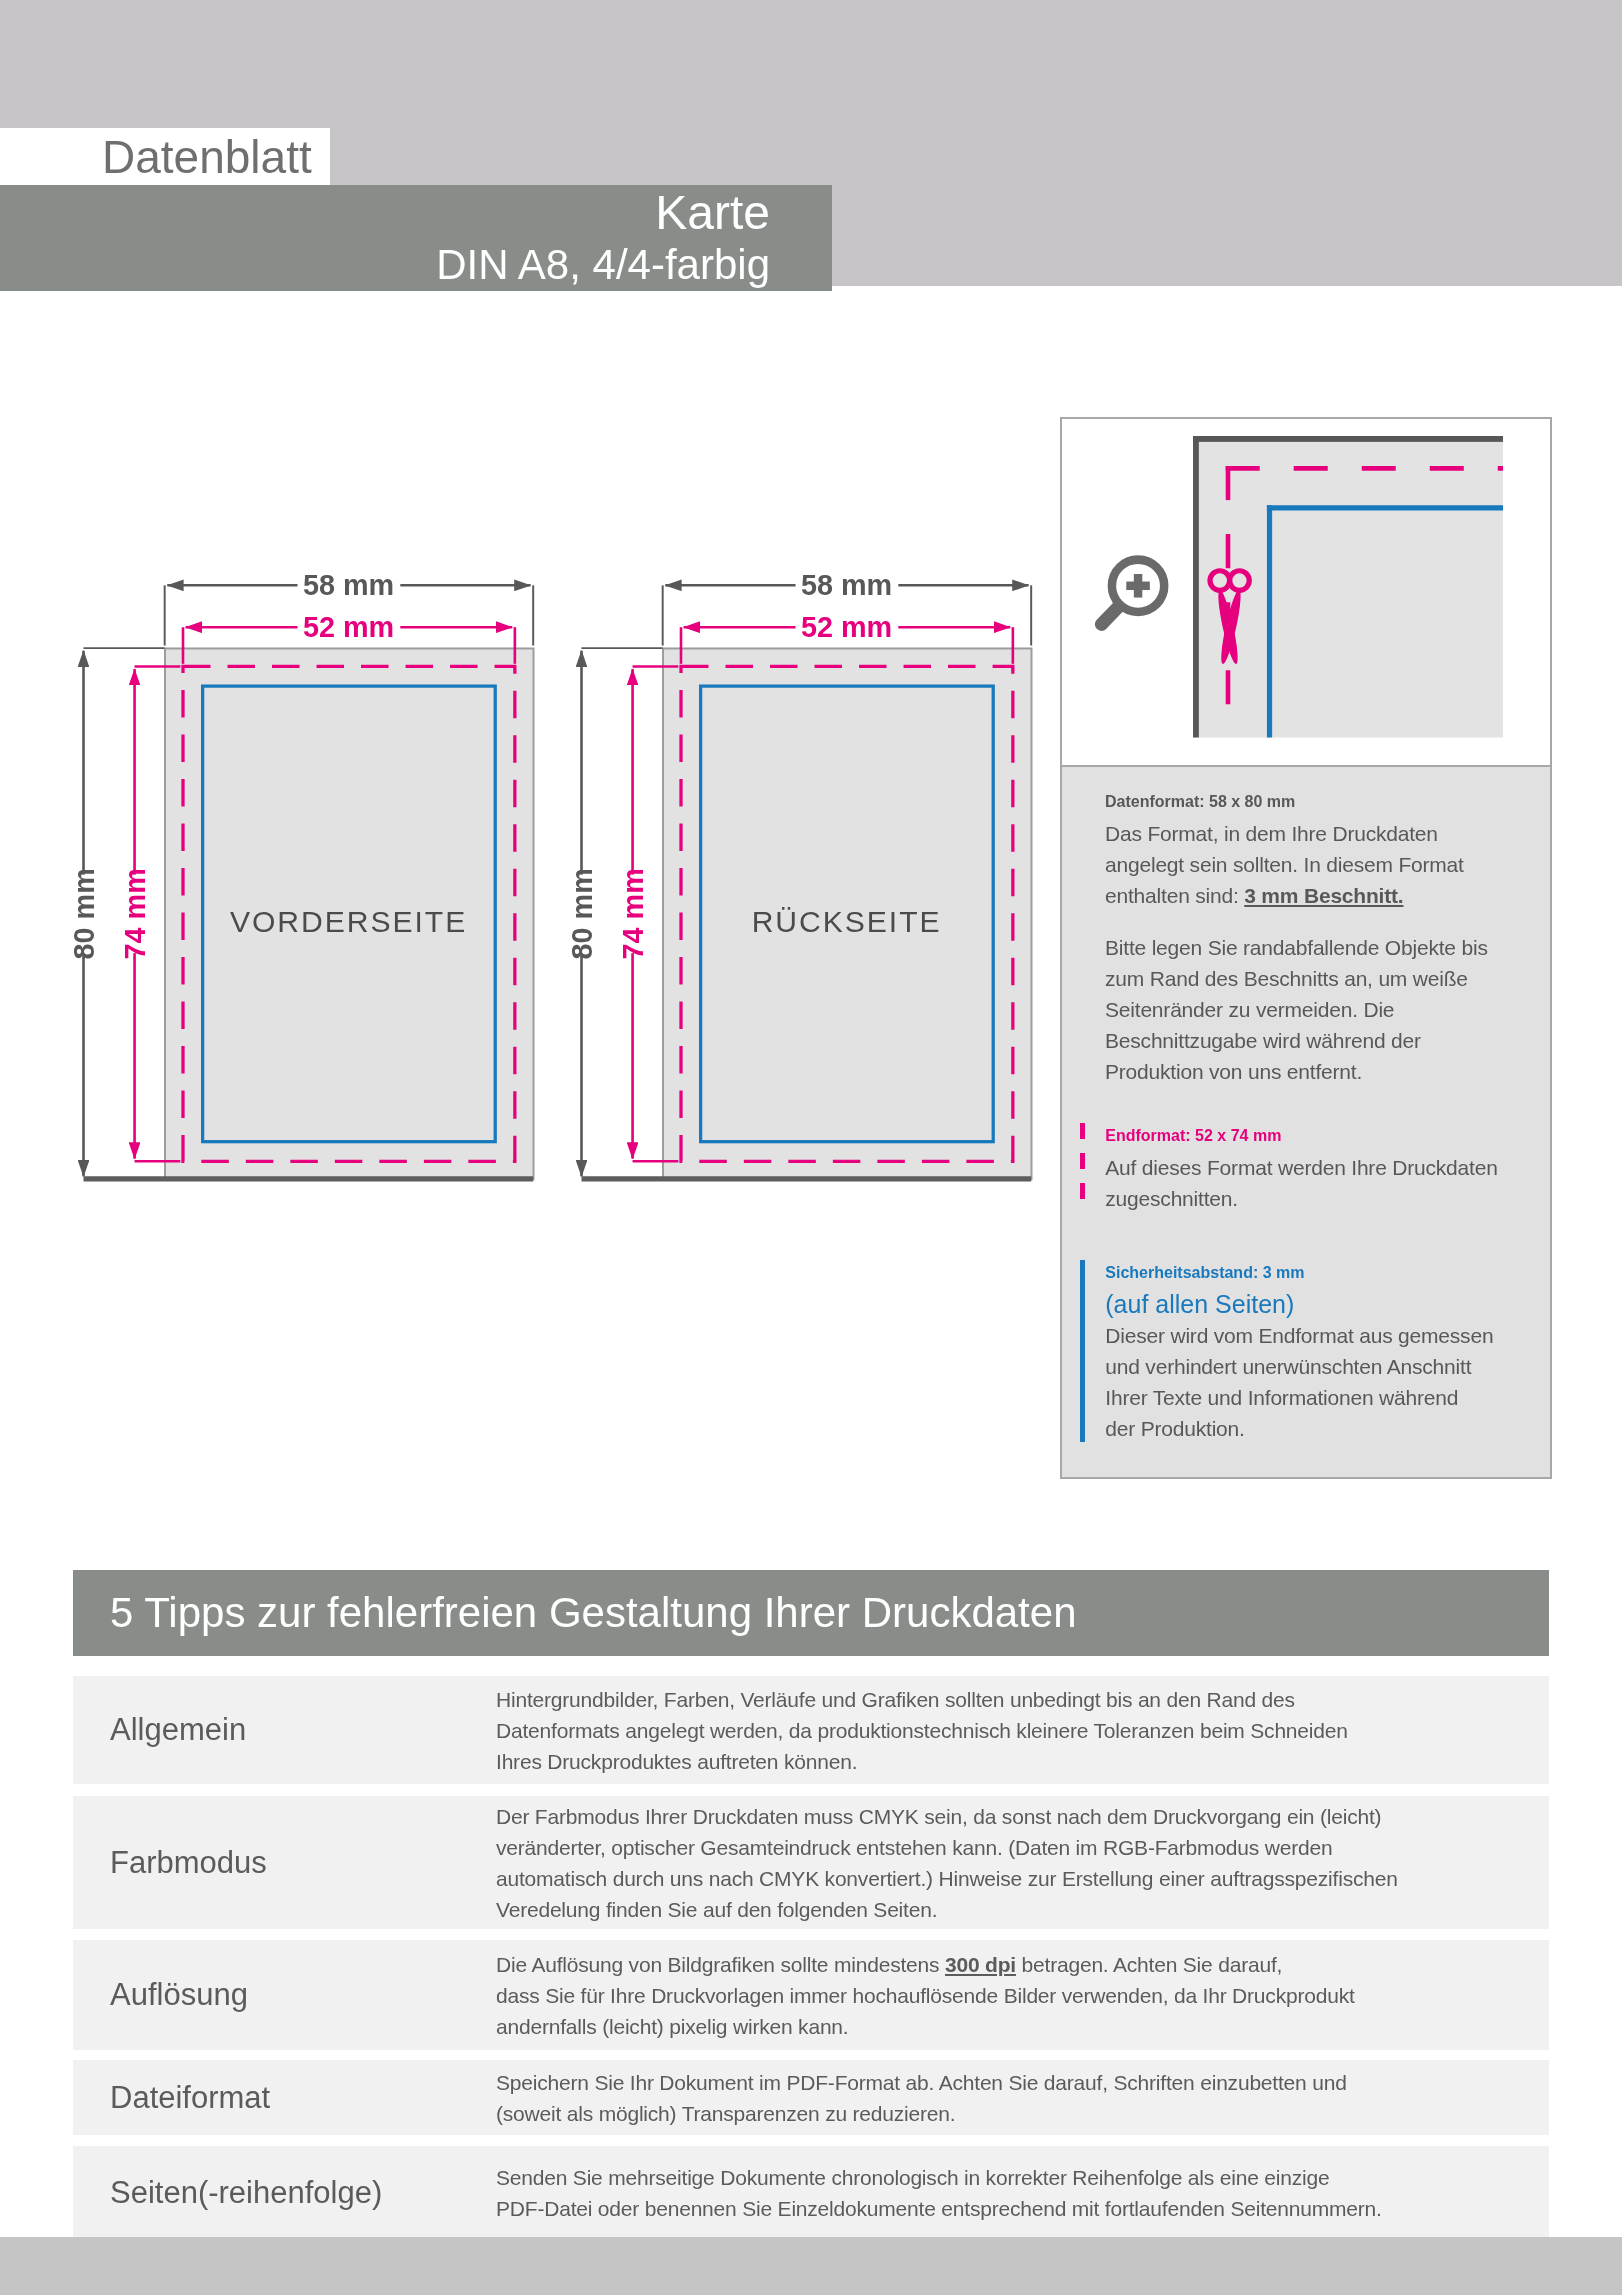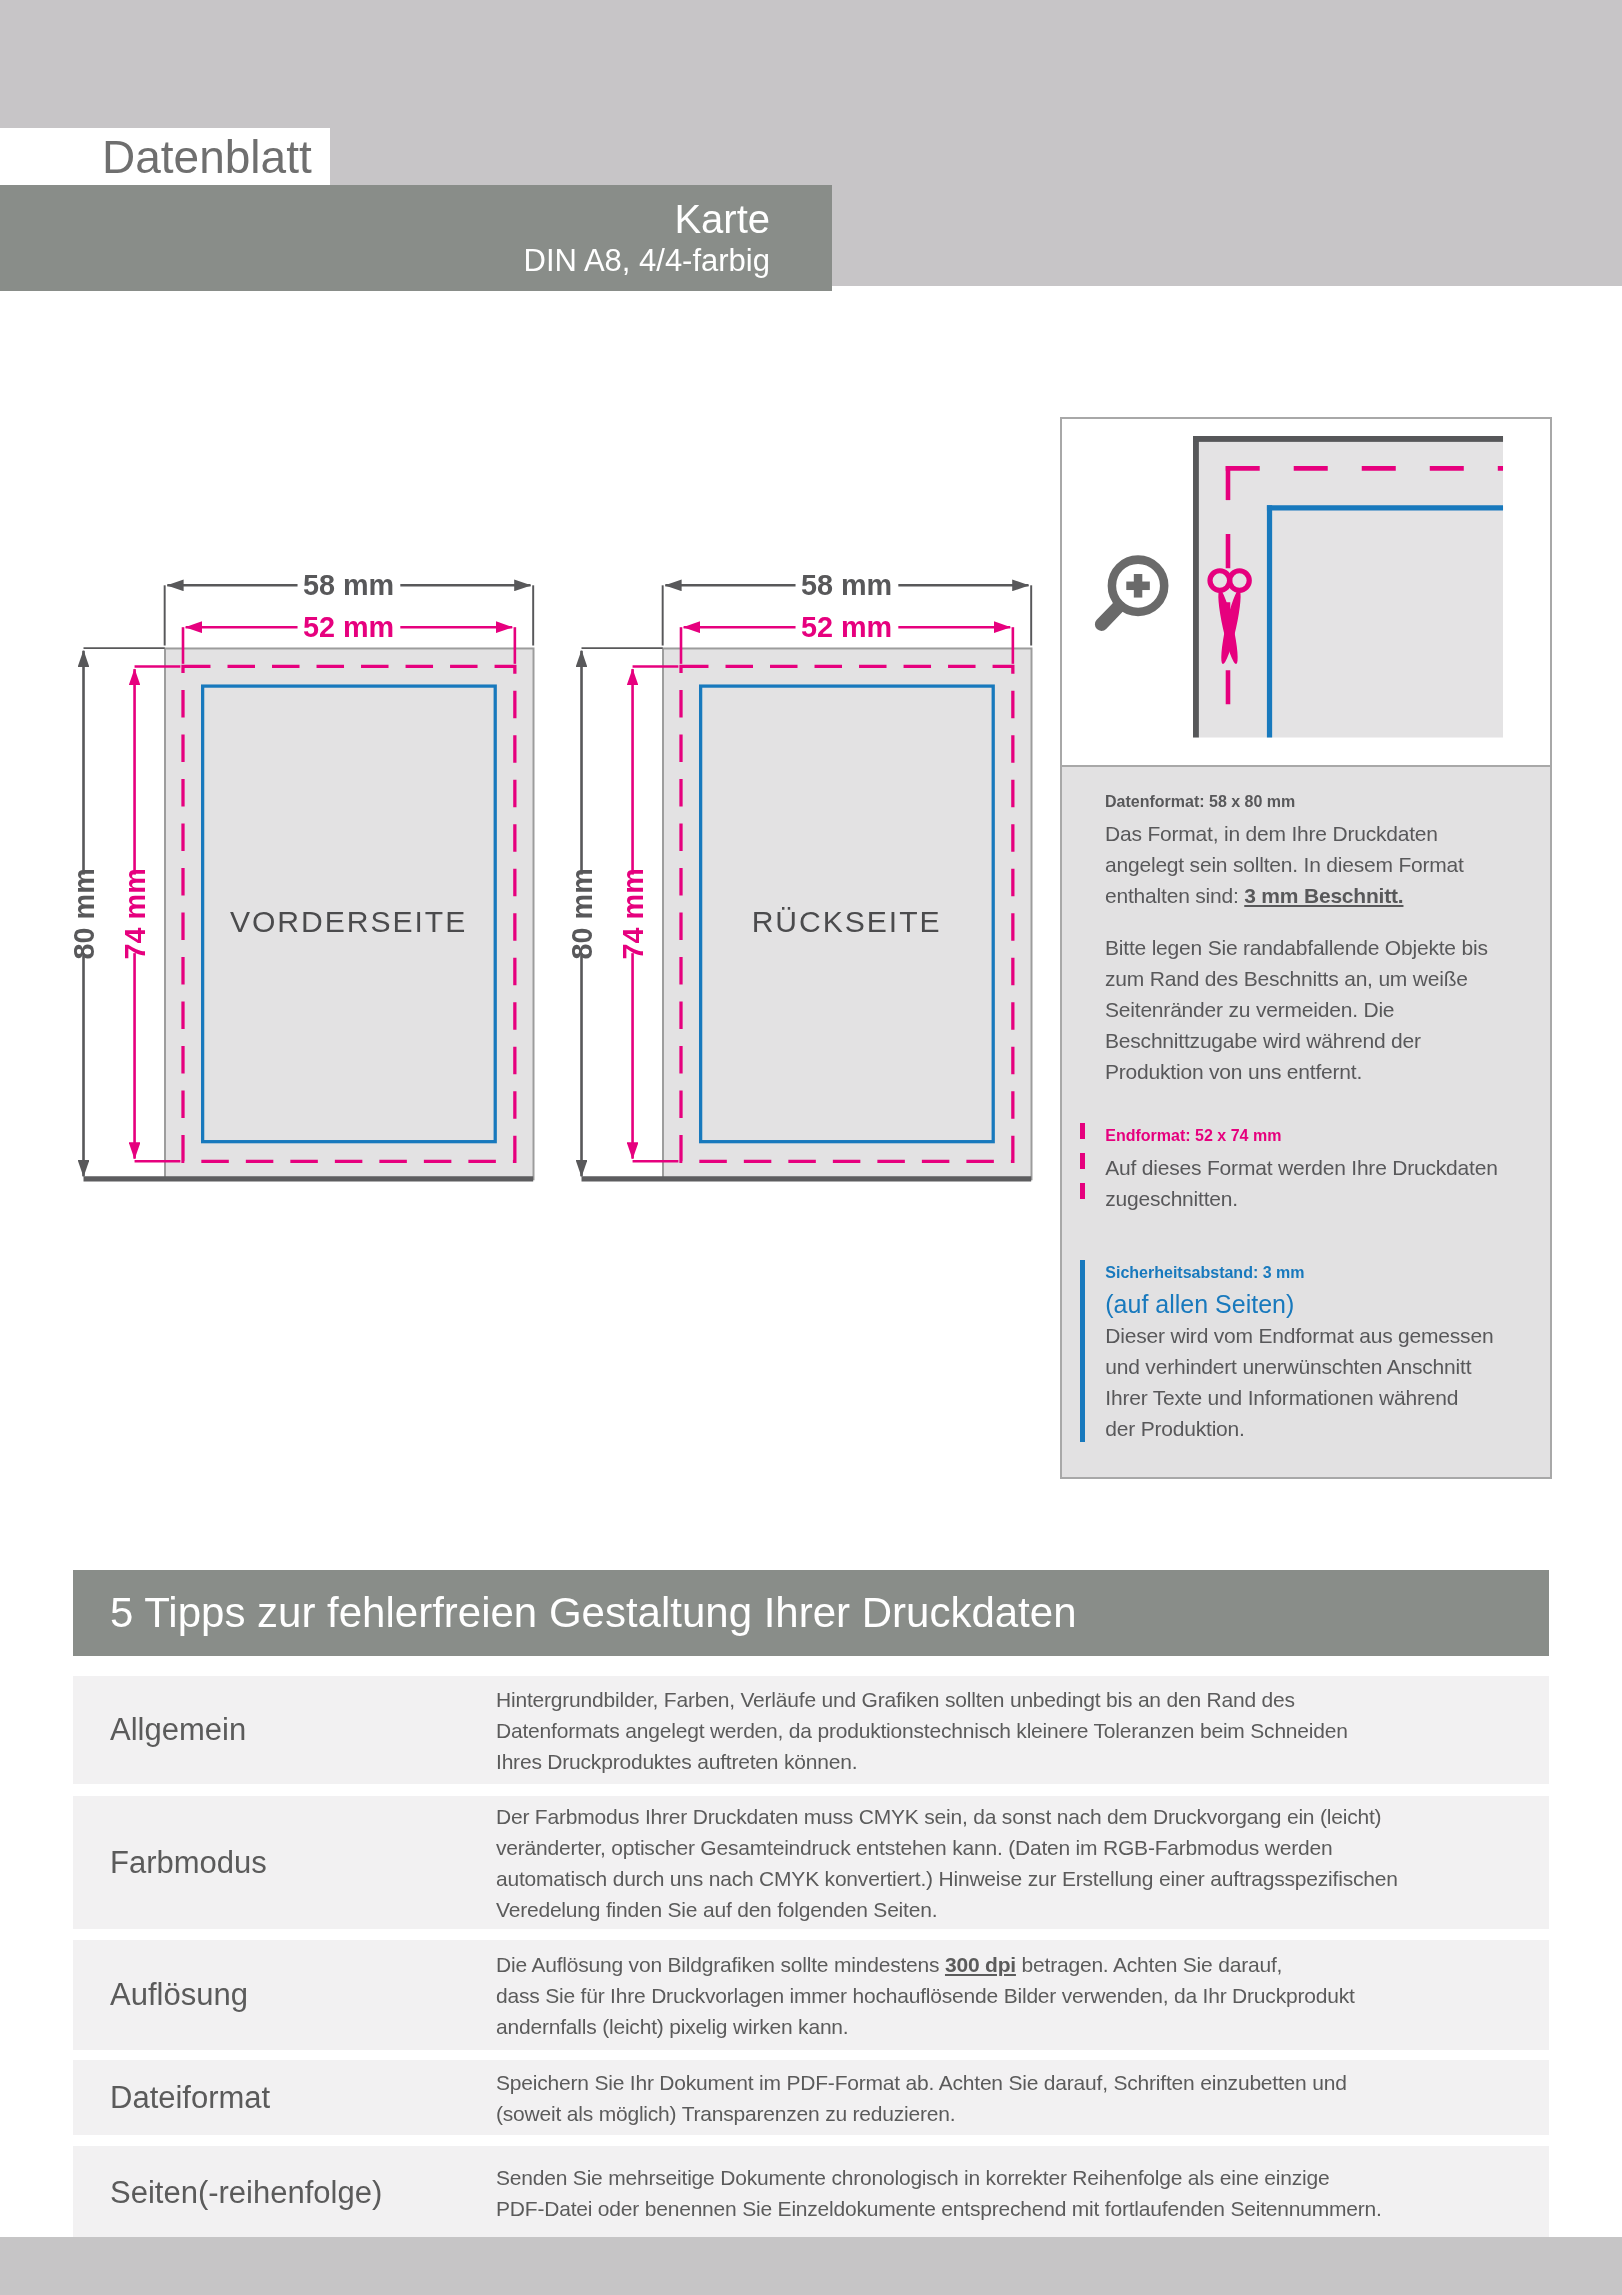--- a/index.html
+++ b/index.html
@@ -12,22 +12,22 @@
   .b{font-weight:bold;text-decoration:underline;}
 
   
   .band{left:0;top:0;width:1623px;height:286px;background:#c7c5c7;}
   .datenblatt-box{left:0;top:128px;width:330px;height:58px;background:#ffffff;
     display:flex;align-items:center;}
   .datenblatt-box span{padding-left:58px;font-size:46px;color:#6f6f6f;margin-left:44px;}
   .karte-box{left:0;top:185px;width:832px;height:106px;background:#898d89;
     display:flex;flex-direction:column;align-items:flex-end;justify-content:center;
     padding-right:62px;box-sizing:border-box;}
-  .karte-title{font-size:40px;color:#ffffff;line-height:1.05;}
-  .karte-sub{font-size:31px;color:#ffffff;line-height:1.1;margin-top:4px;}
+  .karte-title{font-size:48px;color:#ffffff;line-height:1.05;}
+  .karte-sub{font-size:42px;color:#ffffff;line-height:1.1;margin-top:4px;}
 
   
   svg text{font-family:"Liberation Sans","DejaVu Sans",sans-serif;}
   .dim-t{font-size:44px;font-weight:bold;fill:#58585a;}
   .dim-t.mag{fill:#e6007e;}
   .card-label{font-size:46px;fill:#4b4b4d;letter-spacing:3px;}
 
   
   .info-box{left:1060px;top:417px;width:492px;height:1062px;background:#ffffff;
     border:2.6px solid #a8a8a8;box-sizing:border-box;}

